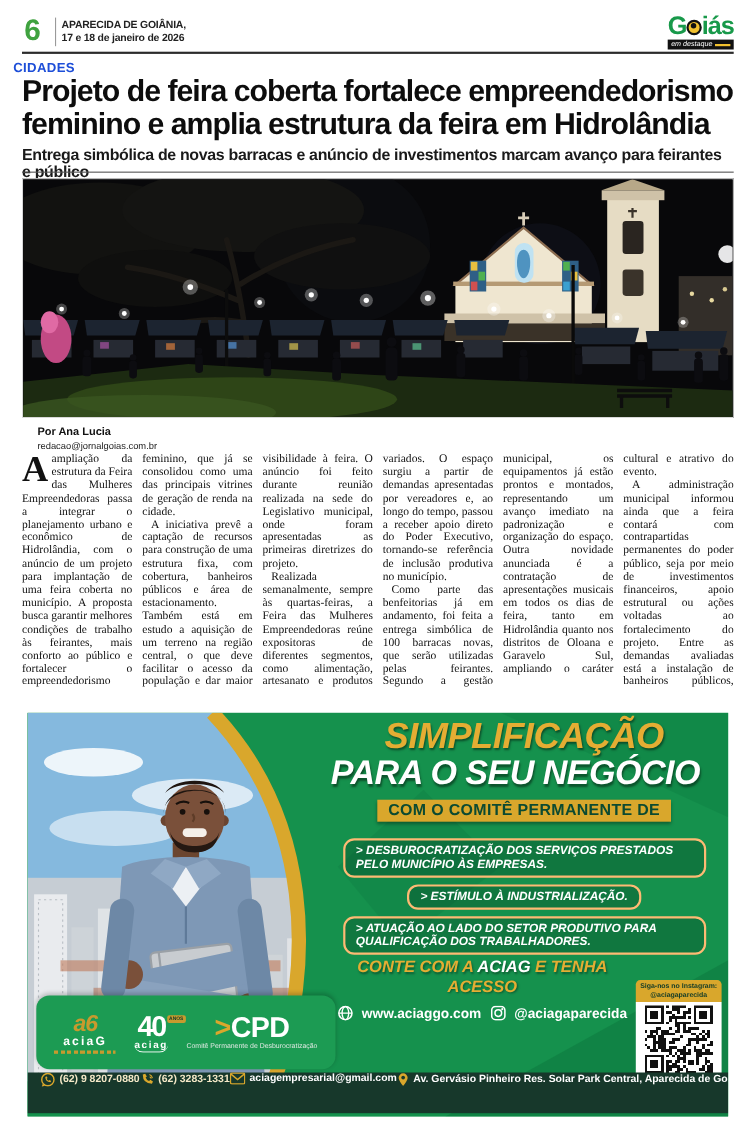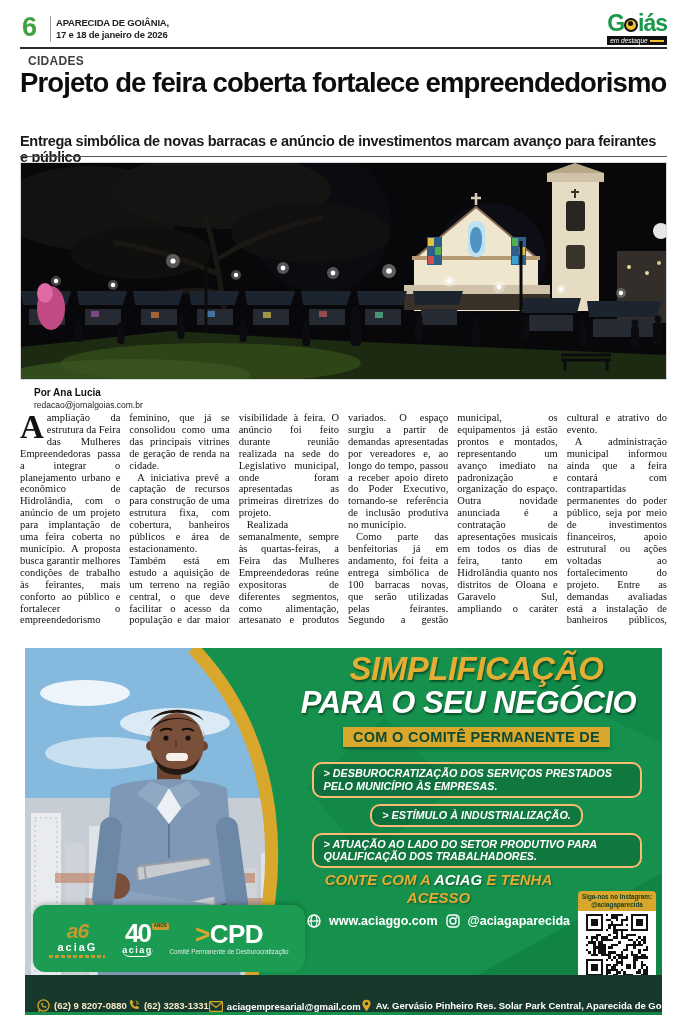--- a/index.html
+++ b/index.html
@@ -12,21 +12,21 @@
   .m-div { position:absolute; left:30px; top:4px; width:1px; height:26px; background:#9a9a9a; }
   .dateline { position:absolute; left:36px; top:5px; font-size:9.5px; font-weight:bold; color:#222; line-height:1.25; letter-spacing:-0.2px; }
   .logo-goias { position:absolute; right:0; top:0; text-align:center; }
   .logo-word { font-size:23px; font-weight:bold; color:#18994a; letter-spacing:-1px; line-height:1; font-family:"Liberation Sans", sans-serif; }
   .logo-o { display:inline-block; width:14px; height:14px; border-radius:50%; background:#f2c12e; border:2.5px solid #111; vertical-align:-1px; position:relative; }
   .logo-o::after{ content:""; position:absolute; left:2px; top:1px; width:5px; height:5px; border-radius:50%; background:#111;}
   .logo-bar { margin-top:1px; background:#111; color:#fff; font-size:6.5px; font-style:italic; padding:1px 3px; text-align:left; display:flex; justify-content:space-between; align-items:center;}
   .logo-bar .dotrow{ width:14px; height:2px; background:#f2c12e; display:inline-block;}
   .head-rule { position:absolute; left:20px; right:20px; top:47px; height:2px; background:#2b2b2b; }
 
-  .section-label { position:absolute; left:28px; top:54px; font-size:12px; font-weight:bold; color:#404040; letter-spacing:0.3px; }
+  .section-label { position:absolute; left:12px; top:54px; font-size:12px; font-weight:bold; color:#1d4ed8; letter-spacing:0.3px; }
 
   .headline { position:absolute; left:20px; right:20px; top:68px; font-size:27.5px; line-height:1.1; font-weight:bold; color:#0d0d0d; letter-spacing:-0.9px; }
   .subheadline { position:absolute; left:20px; right:20px; top:133px; font-size:14.5px; font-weight:bold; color:#1a1a1a; letter-spacing:-0.3px; }
   .sub-rule { position:absolute; left:20px; right:20px; top:156px; height:1px; background:#555; }
 
   
   .photo { position:absolute; left:20px; top:162px; width:647px; height:218px; background:#08080a; overflow:hidden; border:1px solid #d8d8d8; }
 
   
   .byline { position:absolute; left:20px; top:387px; line-height:1.25;margin-left:14px; }
@@ -60,21 +60,21 @@
   .lg-aciag-mark { font-size:21px; font-weight:bold; font-style:italic; color:#c79a2e; letter-spacing:-1px; }
   .lg-aciag-word { font-size:11px; font-weight:bold; color:#fff; letter-spacing:2px; margin-top:1px; }
   .lg-aciag-sub { margin-top:2px; height:3px; width:56px; background:repeating-linear-gradient(90deg,#c79a2e 0 4px,transparent 4px 6px); margin-left:auto; margin-right:auto;}
   .lg-40 { position:relative; color:#fff; }
   .lg-40-num { font-size:26px; font-weight:bold; letter-spacing:-2px; }
   .lg-40-tag { position:absolute; top:3px; right:-16px; background:#c79a2e; color:#123b28; font-size:4.5px; font-weight:bold; padding:1px 2px; border-radius:2px;}
   .lg-40-word { font-size:9px; font-weight:bold; letter-spacing:1.5px; border-bottom:1.5px solid #fff; border-radius:0 0 8px 8px; padding-bottom:1px;}
   .lg-cpd-main { font-size:26px; font-weight:bold; color:#fff; letter-spacing:-0.5px; }
   .lg-cpd-main .chev { color:#d9a72c; }
   .lg-cpd-sub { font-size:6.3px; color:#dfe9e2; margin-top:1px; line-height:1.25; }
-  .contact-bar { position:absolute; left:0; right:0; bottom:3px; height:37px; background:#17382b; display:flex; align-items:flex-end; justify-content:space-between; padding:0 12px; }
+  .contact-bar { position:absolute; left:0; right:0; bottom:3px; height:37px; background:#17382b; display:flex; align-items:flex-start; justify-content:space-between; padding:0 12px; }
   .cb-item { display:flex; align-items:center; gap:4px; color:#fff; font-size:9.5px; font-weight:bold; white-space:nowrap; }
   .cb-item.num { color:#f5e9c8; }
   .cb-ic { display:inline-flex; }
 </style>
 </head>
 <body>
 
 <div class="page">
 
   <div class="masthead">
@@ -91,20 +91,21 @@
           <span class="dotrow"></span>
         </div>
     </div>
   </div>
   <div class="head-rule"></div>
 
   <div class="section-label">CIDADES</div>
 
   <h1 class="headline">
     <div>Projeto de feira coberta fortalece empreendedorismo</div>
+    <div>feminino e amplia estrutura da feira em Hidrolândia</div>
   </h1>
   <div class="subheadline">Entrega simbólica de novas barracas e anúncio de investimentos marcam avanço para feirantes e público</div>
   <div class="sub-rule"></div>
 
   <div class="photo">
     <svg width="647" height="218" viewBox="0 0 647 218">
       <rect width="647" height="218" fill="#08080a"></rect>
       <circle cx="470" cy="95" r="55" fill="#11131c" opacity="0.6"></circle>
       <circle cx="300" cy="60" r="70" fill="#0d0f14" opacity="0.5"></circle>
 

